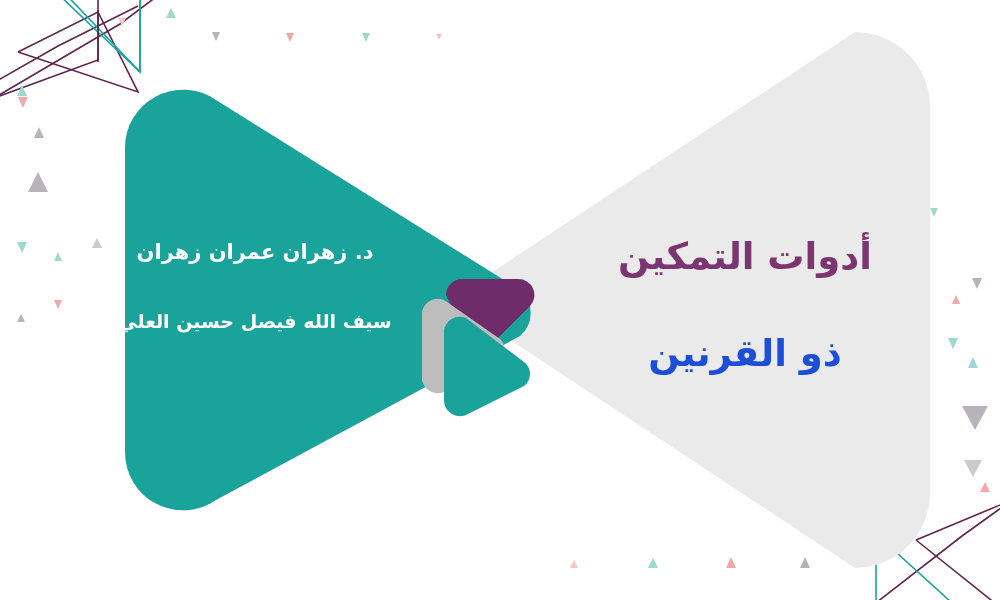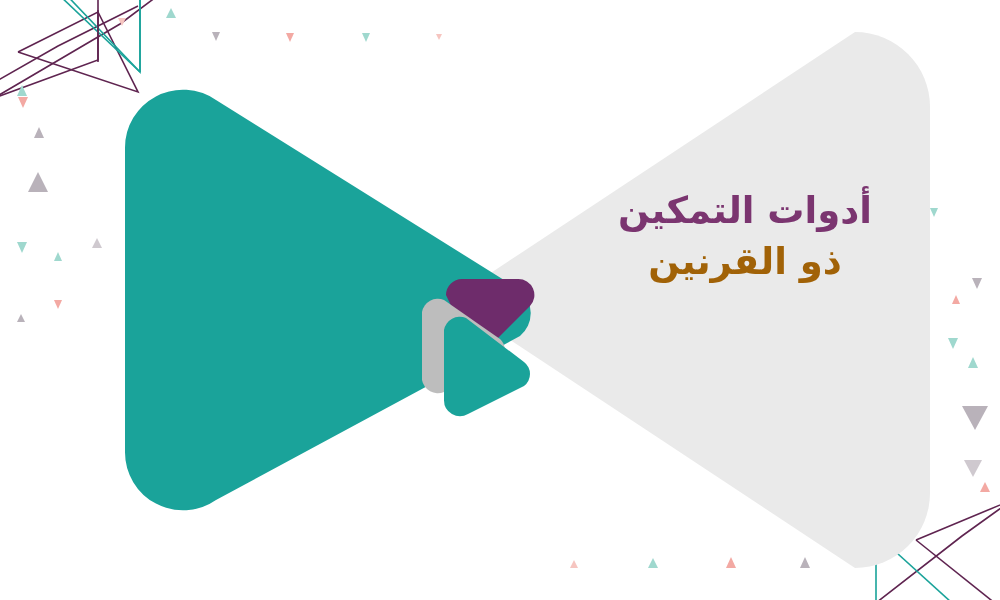--- a/index.html
+++ b/index.html
@@ -45,24 +45,25 @@
     direction: rtl;
     font-family: "DejaVu Sans", "Liberation Sans", sans-serif;
     font-weight: bold;
     line-height: 1.38;
   }
   .title-line {
     display: block;
     font-size: 37px;
     letter-spacing: 0px;
     white-space: nowrap;
+    margin-top: 46px;
   }
   #title-line-1 { color: #7B3570; }
   #title-line-2 { color: #186B63; }
-  #title-line-3 { color: #a16207; }
+  #title-line-3 { color: #1d4ed8; }
 
   
   #author-block {
     top: 240px;
     left: 90px;
     width: 330px;
     text-align: center;
     direction: rtl;
     font-family: "DejaVu Sans", "Liberation Sans", sans-serif;
     font-weight: bold;
@@ -158,20 +159,24 @@
              L 216 500
              A 58 58 0 0 1 125 452
              Z"></path>
   </svg>
 
   <div id="title-block" class="text-layer">
     <span id="title-line-1" class="title-line">أدوات التمكين</span>
     <span id="title-line-3" class="title-line">ذو القرنين</span>
   </div>
 
+  <div id="author-block" class="text-layer">
+    <span id="author-line-1" class="author-line">د. زهران عمران زهران</span>
+    <span id="author-line-2" class="author-line">سيف الله فيصل حسين العلي</span>
+  </div>
 
   <svg id="logo-layer" viewBox="0 0 1000 600" width="1000" height="600" xmlns="http://www.w3.org/2000/svg">
 
     <path fill="#6E2C6B" d="M 446 295
              A 16 16 0 0 1 462 279
              L 518 279
              A 16 16 0 0 1 530 306
              L 492 344
              A 16 16 0 0 1 469 344
              Z"></path>

